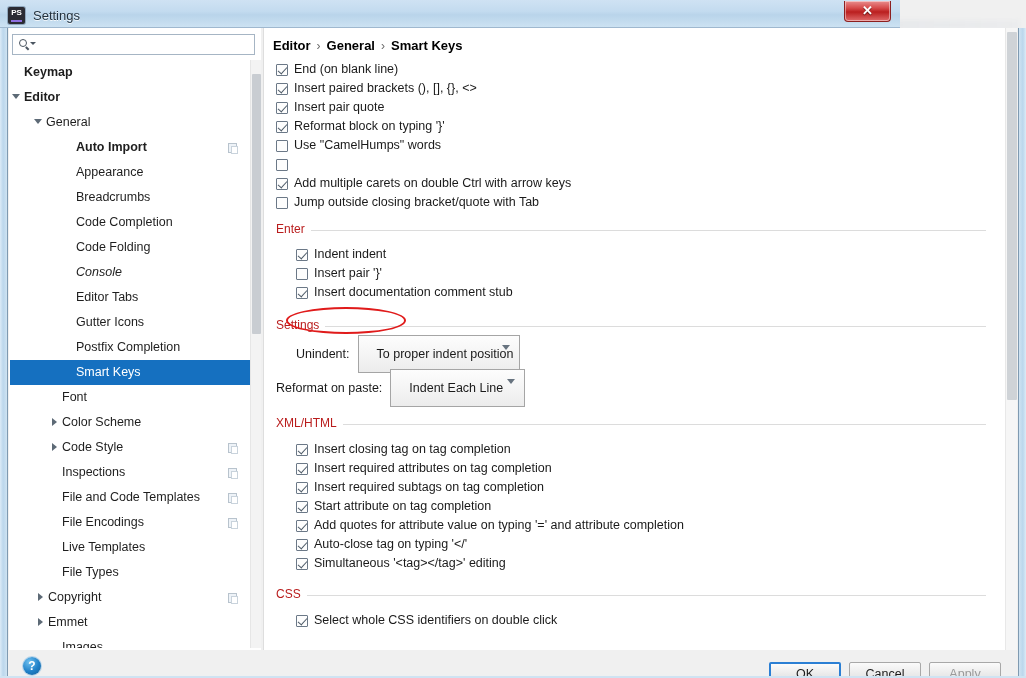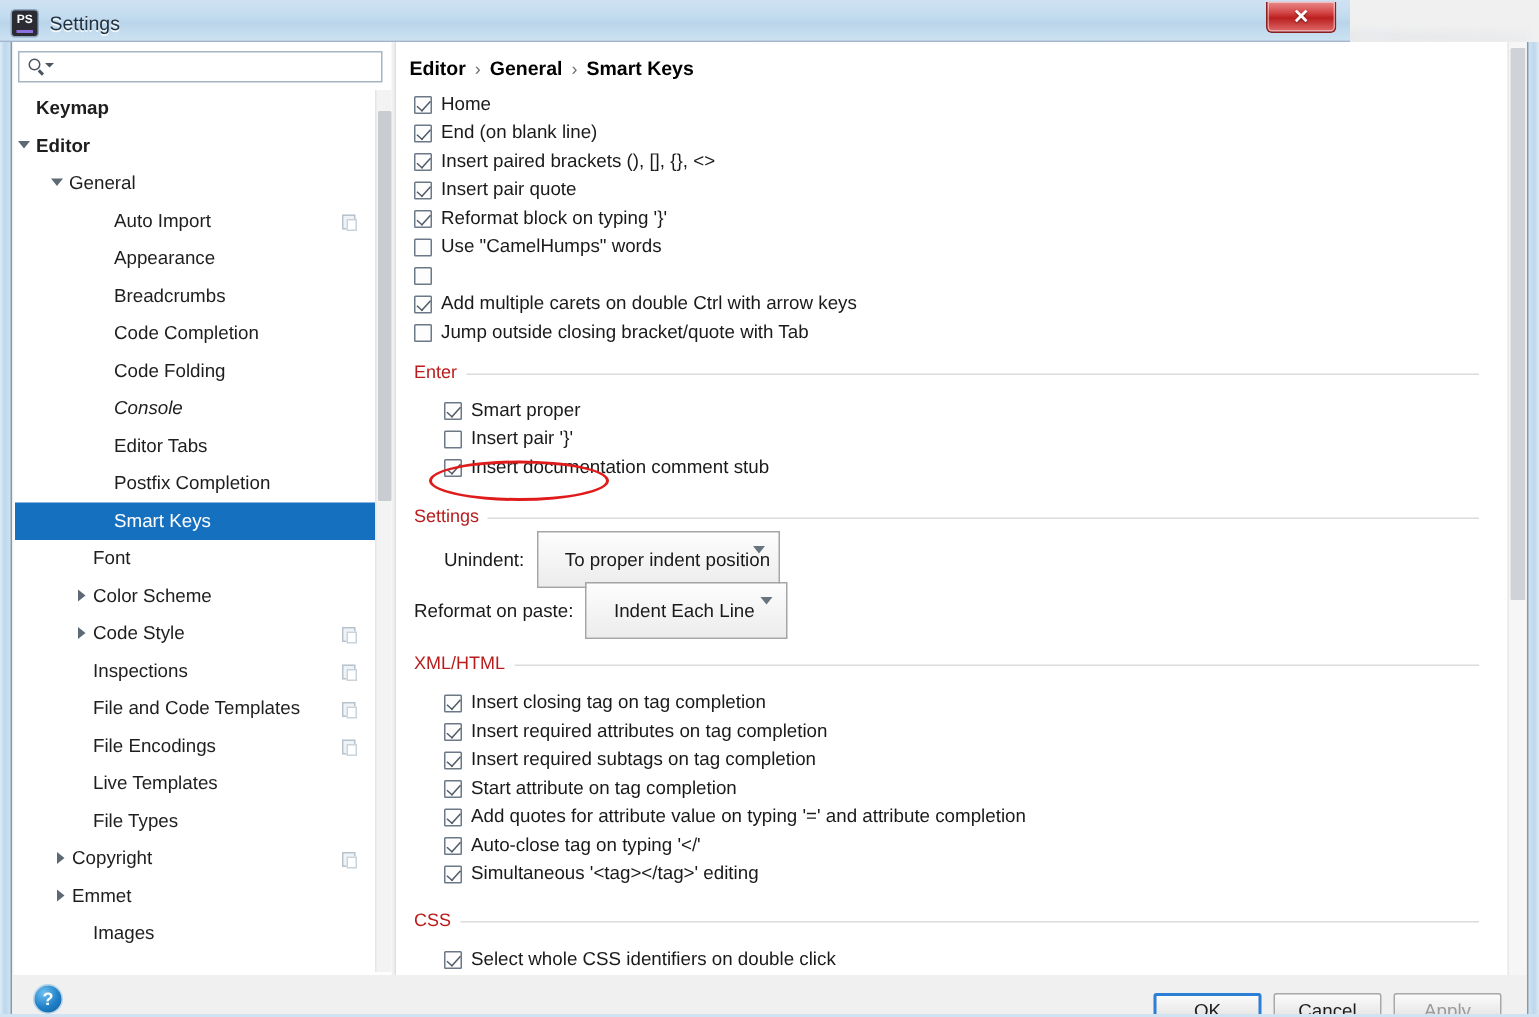--- a/index.html
+++ b/index.html
@@ -497,27 +497,28 @@
               <div class="handle"></div>
               <div class="caret"></div>
           </div>
           <input id="search-input" type="text" placeholder="" style="">
         </div>
 
         <div id="tree">
             <div class="tree-row bold"><span class="tree-label" style="margin-left: 14px;">Keymap</span></div>
             <div class="tree-row bold"><span class="arrow" style="left: 0px;"></span><span class="tree-label" style="margin-left: 14px;">Editor</span></div>
             <div class="tree-row"><span class="arrow" style="left: 22px;"></span><span class="tree-label" style="margin-left: 36px;">General</span></div>
-            <div class="tree-row"><span class="tree-label" style="margin-left: 66px;">Auto Import</span><span class="copy-icon"></span></div>
+            <div class="tree-row"><span class="tree-label" style="margin-left: 66px; font-weight: bold;">Auto Import</span><span class="copy-icon"></span></div>
             <div class="tree-row"><span class="tree-label" style="margin-left: 66px;">Appearance</span></div>
             <div class="tree-row"><span class="tree-label" style="margin-left: 66px;">Breadcrumbs</span></div>
             <div class="tree-row"><span class="tree-label" style="margin-left: 66px;">Code Completion</span></div>
             <div class="tree-row"><span class="tree-label" style="margin-left: 66px;">Code Folding</span></div>
             <div class="tree-row"><span class="tree-label" style="margin-left: 66px; font-style: italic;">Console</span></div>
             <div class="tree-row"><span class="tree-label" style="margin-left: 66px;">Editor Tabs</span></div>
+            <div class="tree-row"><span class="tree-label" style="margin-left: 66px;">Gutter Icons</span></div>
             <div class="tree-row"><span class="tree-label" style="margin-left: 66px;">Postfix Completion</span></div>
             <div class="tree-row selected"><span class="tree-label" style="margin-left: 66px;">Smart Keys</span></div>
             <div class="tree-row"><span class="tree-label" style="margin-left: 52px;">Font</span></div>
             <div class="tree-row"><span class="arrow collapsed" style="left: 38px;"></span><span class="tree-label" style="margin-left: 52px;">Color Scheme</span></div>
             <div class="tree-row"><span class="arrow collapsed" style="left: 38px;"></span><span class="tree-label" style="margin-left: 52px;">Code Style</span><span class="copy-icon"></span></div>
             <div class="tree-row"><span class="tree-label" style="margin-left: 52px;">Inspections</span><span class="copy-icon"></span></div>
             <div class="tree-row"><span class="tree-label" style="margin-left: 52px;">File and Code Templates</span><span class="copy-icon"></span></div>
             <div class="tree-row"><span class="tree-label" style="margin-left: 52px;">File Encodings</span><span class="copy-icon"></span></div>
             <div class="tree-row"><span class="tree-label" style="margin-left: 52px;">Live Templates</span></div>
             <div class="tree-row"><span class="tree-label" style="margin-left: 52px;">File Types</span></div>
@@ -534,24 +535,20 @@
       <div id="right-panel">
 
         <div id="breadcrumb"><span>Editor</span><span class="sep">›</span><span>General</span><span class="sep">›</span><span>Smart Keys</span></div>
 
         <div id="settings-scroll">
           <div style="padding-left:12px; padding-right:16px;">
 
             <div id="top-options">
                 <div class="chk-row">
                   <span class="chk on"></span>
-                  <span class="chk-label">Home</span>
-                </div>
-                <div class="chk-row">
-                  <span class="chk on"></span>
                   <span class="chk-label">End (on blank line)</span>
                 </div>
                 <div class="chk-row">
                   <span class="chk on"></span>
                   <span class="chk-label">Insert paired brackets (), [], {}, &lt;&gt;</span>
                 </div>
                 <div class="chk-row">
                   <span class="chk on"></span>
                   <span class="chk-label">Insert pair quote</span>
                 </div>
@@ -577,21 +574,21 @@
               </div>
 
             <div class="group">
               <div class="group-head">
                 <span class="line"></span>
                 <span class="gt">Enter</span>
               </div>
               <div id="enter-options" style="margin-top:7px; padding-left:20px;">
                   <div class="chk-row">
                     <span class="chk on"></span>
-                    <span class="chk-label">Smart proper</span>
+                    <span class="chk-label">Indent indent</span>
                   </div>
                   <div class="chk-row">
                     <span class="chk"></span>
                     <span class="chk-label">Insert pair '}'</span>
                   </div>
                   <div class="chk-row">
                     <span class="chk on"></span>
                     <span class="chk-label">Insert documentation comment stub</span>
                   </div>
                 </div>

